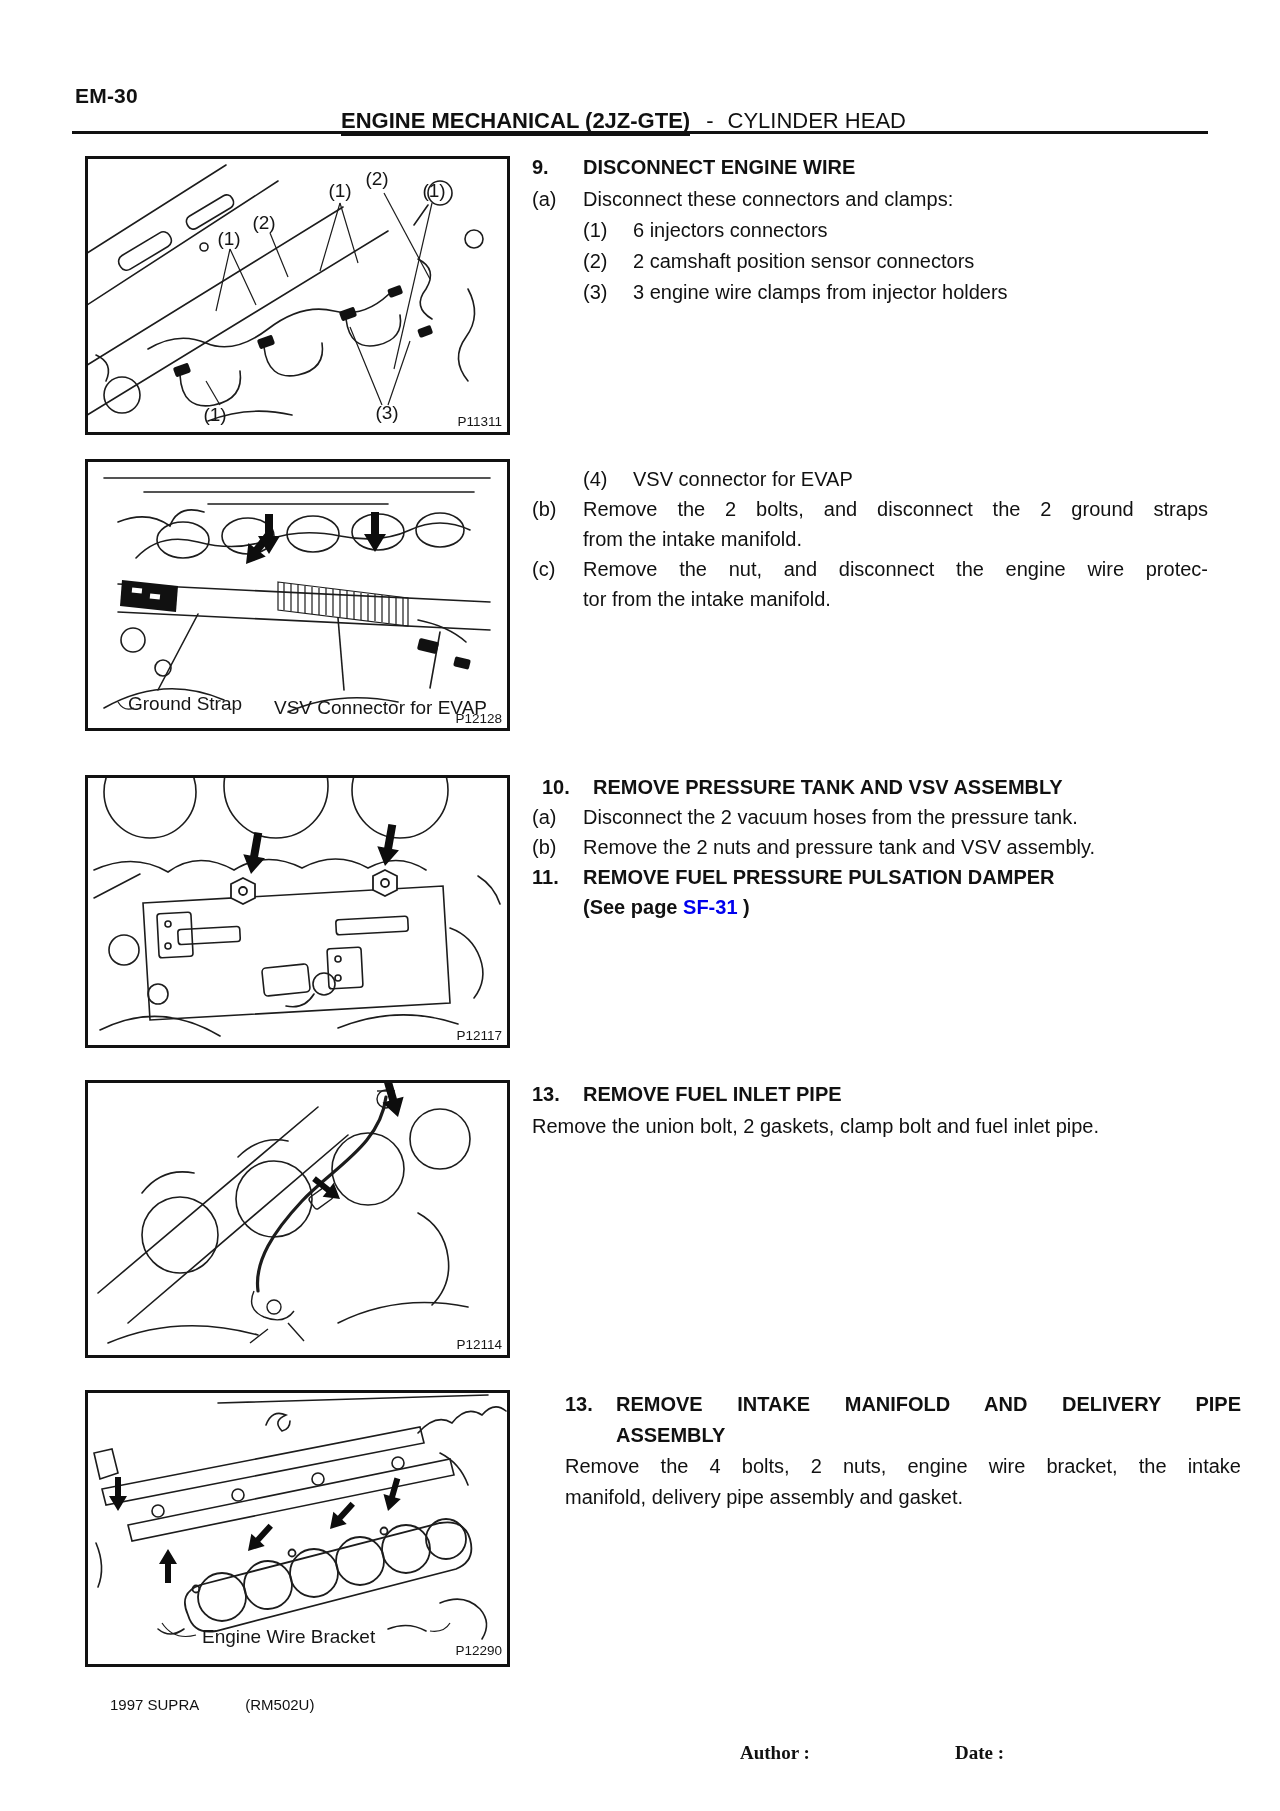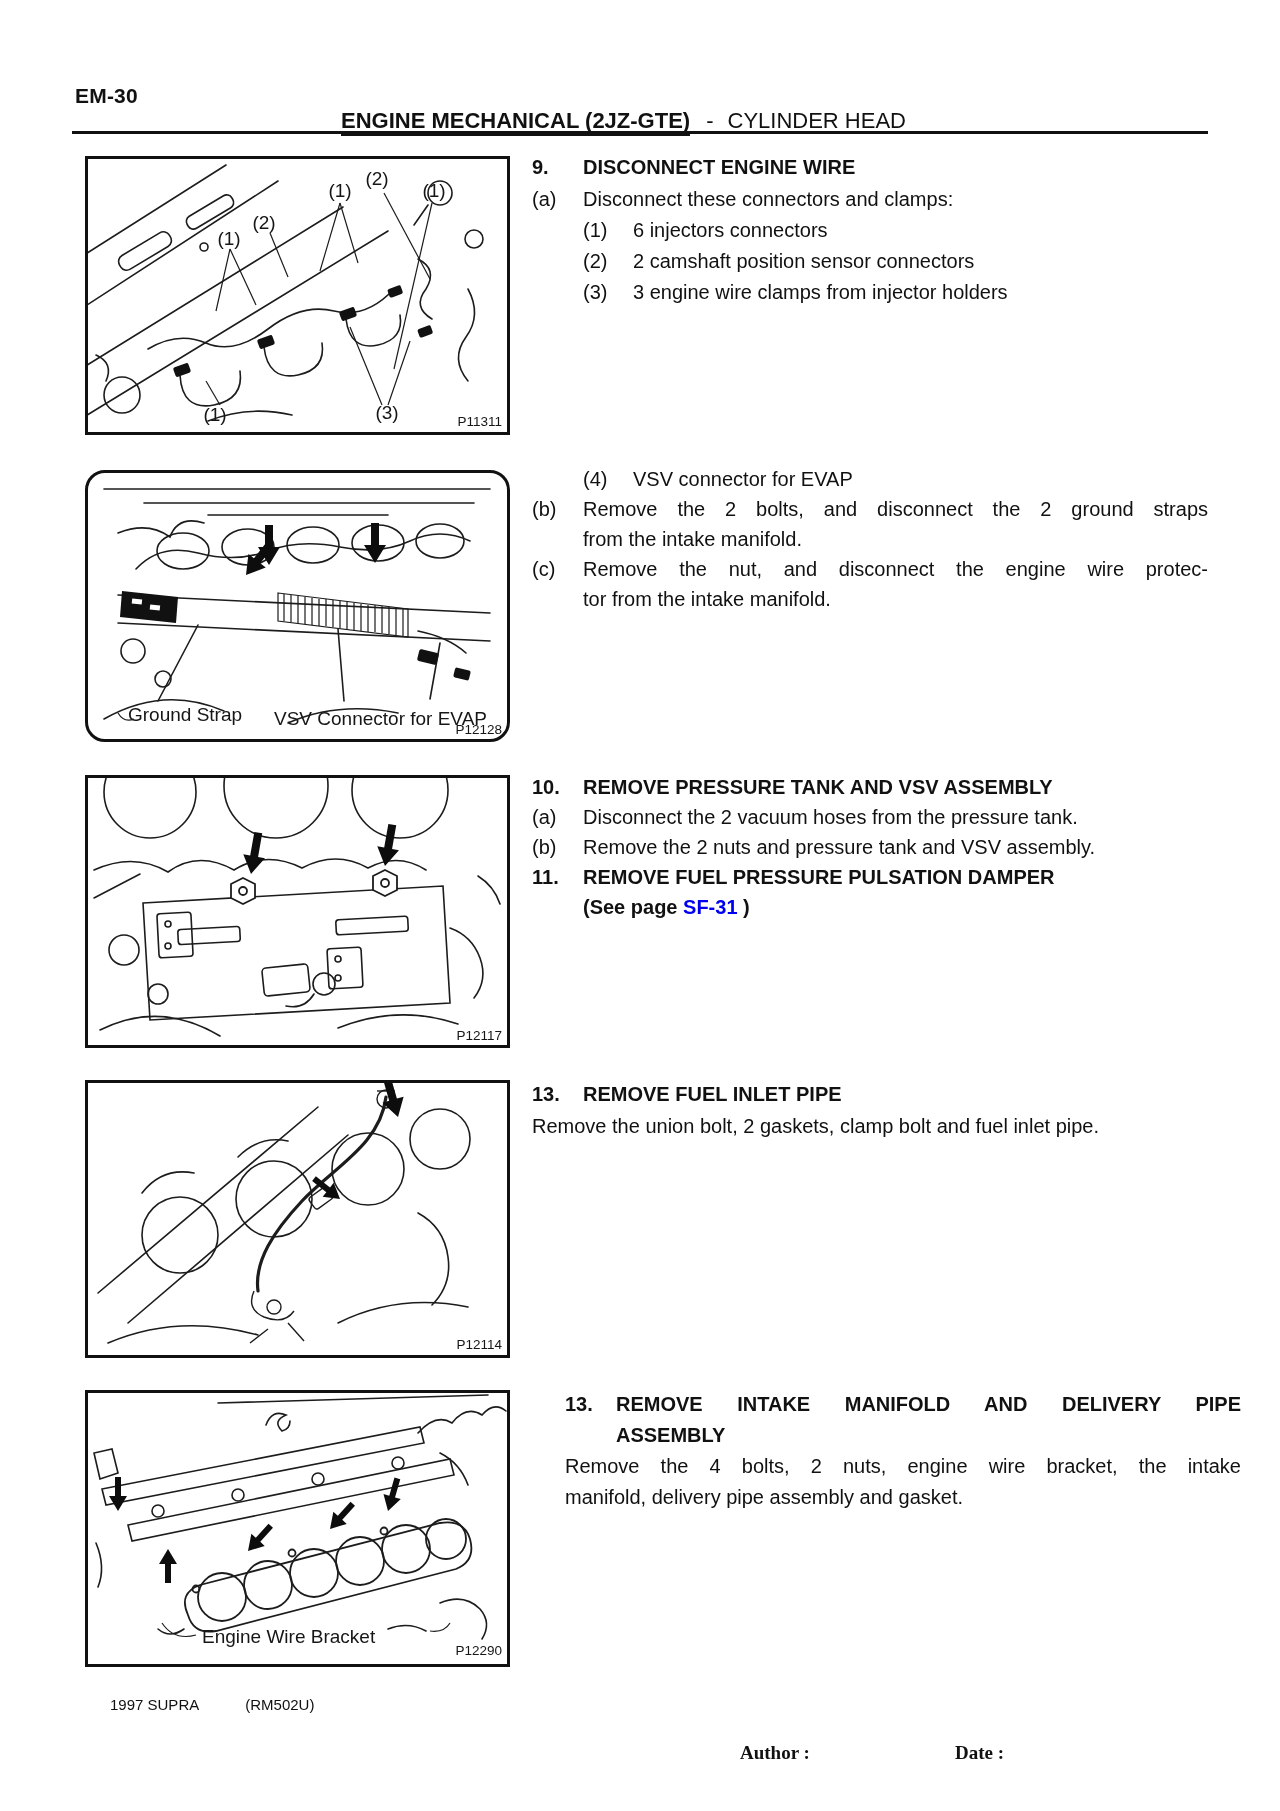--- a/index.html
+++ b/index.html
@@ -92,21 +92,21 @@
       <text class="callout" x="289" y="26" text-anchor="middle">(2)</text>
       <text class="callout" x="346" y="38" text-anchor="middle">(1)</text>
       <text class="callout" x="176" y="70" text-anchor="middle">(2)</text>
       <text class="callout" x="141" y="86" text-anchor="middle">(1)</text>
       <text class="callout" x="127" y="262" text-anchor="middle">(1)</text>
       <text class="callout" x="299" y="260" text-anchor="middle">(3)</text>
       <text class="figcode" x="414" y="267" text-anchor="end">P11311</text>
     </svg>
   </div>
 
-  <div class="fig" style="top:470px;height:266px;border-radius:20px;">
+  <div class="fig" style="top:459px;height:266px;">
     <svg width="419" height="266" viewBox="0 0 419 266">
       <g stroke="#1c1c1c" fill="none" stroke-width="1.6" stroke-linecap="round">
         <path d="M16,16 H402"></path>
           <path d="M56,30 H386"></path>
           <path d="M120,42 H300"></path>
         <path d="M30,60 q30,-12 52,4 q8,-22 34,-14"></path>
         <path d="M48,96 q24,-26 62,-16 t70,-2 t72,-4 t70,-6 t60,0"></path>
         <ellipse cx="95" cy="78" rx="26" ry="18"></ellipse>
           <ellipse cx="160" cy="74" rx="26" ry="18"></ellipse>
         <ellipse cx="225" cy="72" rx="26" ry="18"></ellipse>
@@ -306,21 +306,21 @@
     <div class="row" style="height:30px;">
       <span class="mk">(c)</span>
       <span class="tx fill">Remove the nut, and disconnect the engine wire protec-</span>
     </div>
     <div class="row" style="height:30px;text-align:center;">
       <span class="tx">tor from the intake manifold.</span>
     </div>
   </div>
 
   <div class="txtcol" style="top:776px;">
-    <div class="row" style="height:30px;">
+    <div class="row" style="height:30px;margin-left:10px;">
       <span class="mk b">10.</span>
       <span class="tx b">REMOVE PRESSURE TANK AND VSV ASSEMBLY</span>
     </div>
     <div class="row" style="height:30px;">
       <span class="mk">(a)</span>
       <span class="tx">Disconnect the 2 vacuum hoses from the pressure tank.</span>
     </div>
     <div class="row" style="height:30px;">
       <span class="mk">(b)</span>
       <span class="tx">Remove the 2 nuts and pressure tank and VSV assembly.</span>

